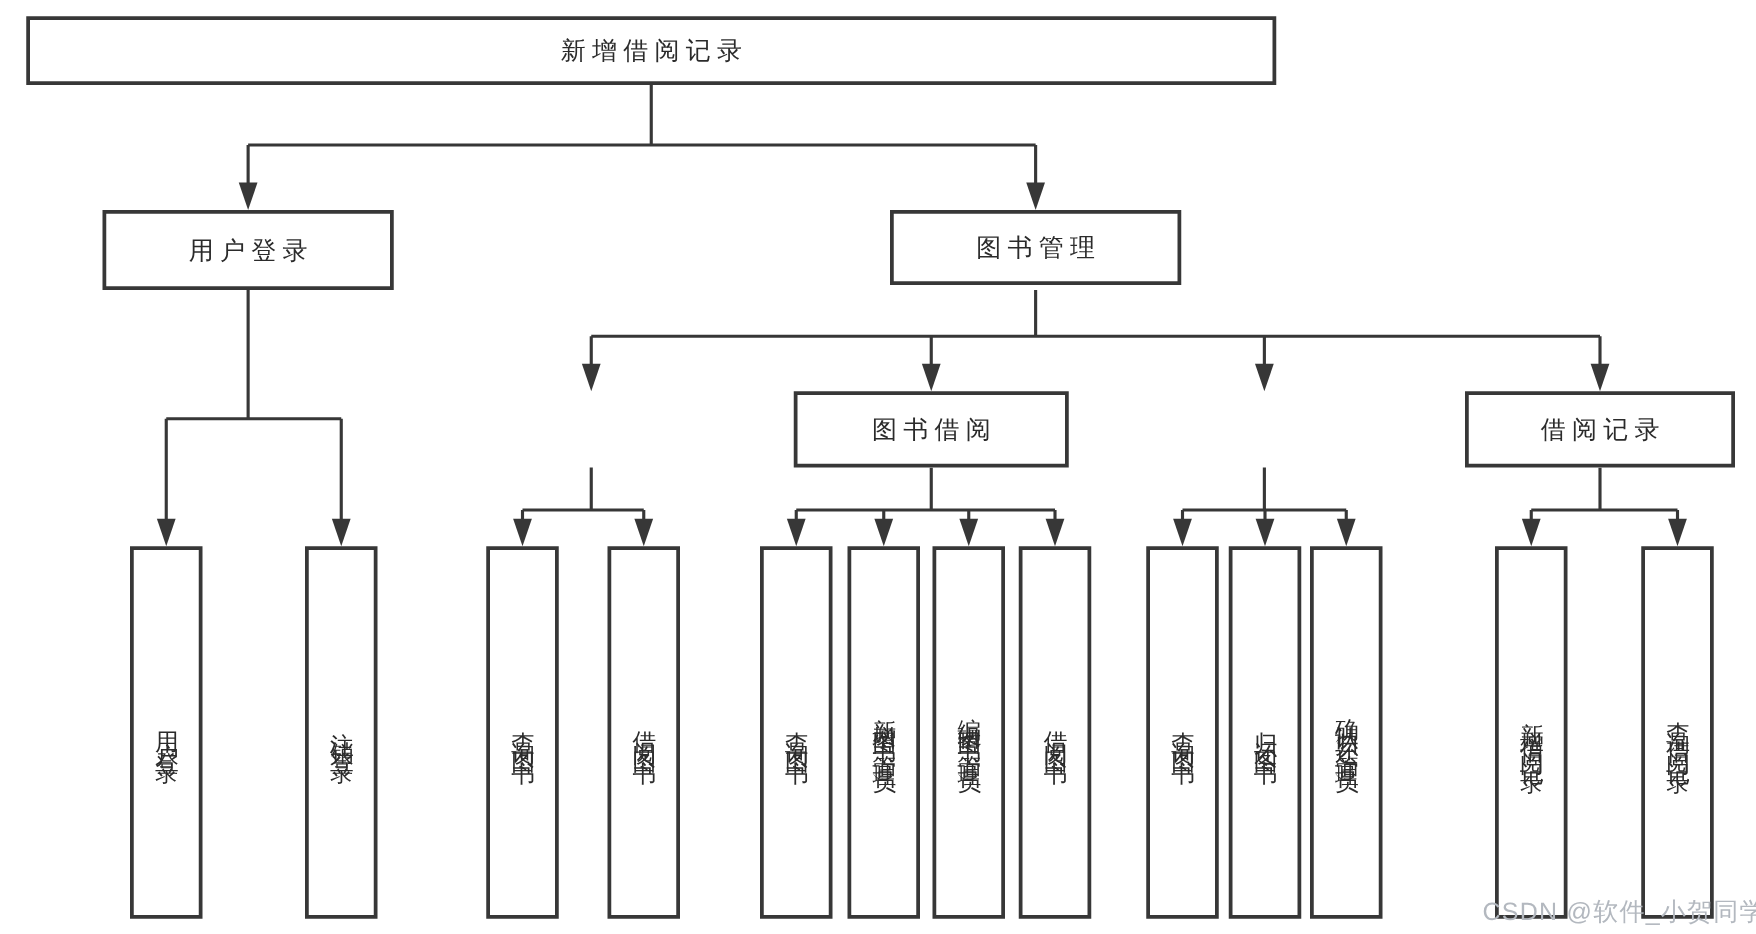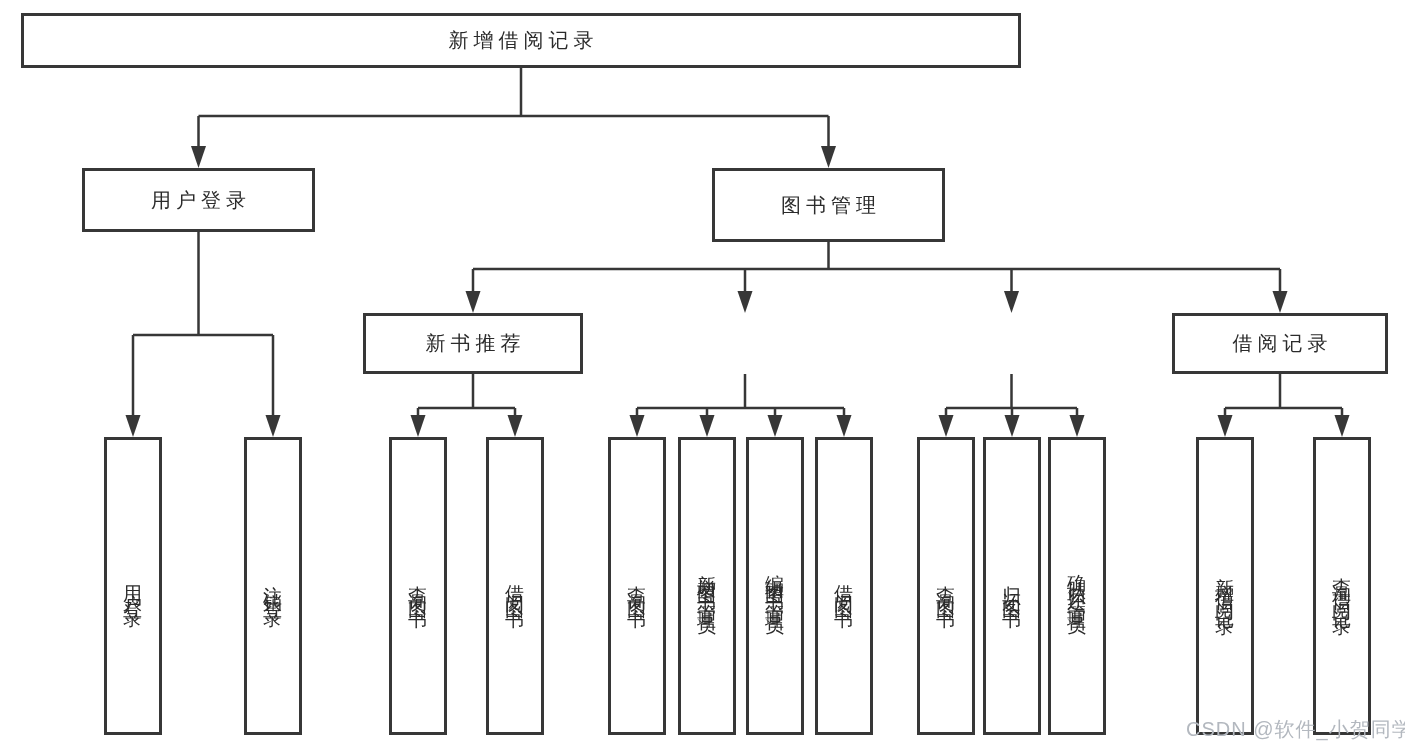--- a/index.html
+++ b/index.html
@@ -90,23 +90,23 @@
       <polygon points="1004.5,415 1019.5,415 1012,437"></polygon>
       <polygon points="1069.5,415 1084.5,415 1077,437"></polygon>
       <polygon points="1217.5,415 1232.5,415 1225,437"></polygon>
       <polygon points="1334.5,415 1349.5,415 1342,437"></polygon>
     </g>
   </svg>
 
   <div class="hbox" style="left:21px;top:13px;width:1000px;height:55px;">新增借阅记录</div>
 
   <div class="hbox" style="left:82px;top:168px;width:233px;height:64px;">用户登录</div>
-  <div class="hbox" style="left:712px;top:168px;width:233px;height:74px;">图书管理</div>
+  <div class="hbox" style="left:712px;top:168px;width:233px;height:60px;">图书管理</div>
 
-  <div class="hbox" style="left:363px;top:313px;width:220px;height:61px;">新书推荐</div>
+  <div class="hbox" style="left:635px;top:313px;width:220px;height:61px;">图书借阅</div>
   <div class="hbox" style="left:1172px;top:313px;width:216px;height:61px;">借阅记录</div>
 
   <div class="vbox" style="left:104px;top:437px;">用户登录</div>
   <div class="vbox" style="left:244px;top:437px;">注销登录</div>
 
   <div class="vbox" style="left:389px;top:437px;">查询图书</div>
   <div class="vbox" style="left:486px;top:437px;">借阅图书</div>
 
   <div class="vbox" style="left:608px;top:437px;">查询图书</div>
   <div class="vbox" style="left:678px;top:437px;letter-spacing:6px;">新增图书（管理员）</div>

